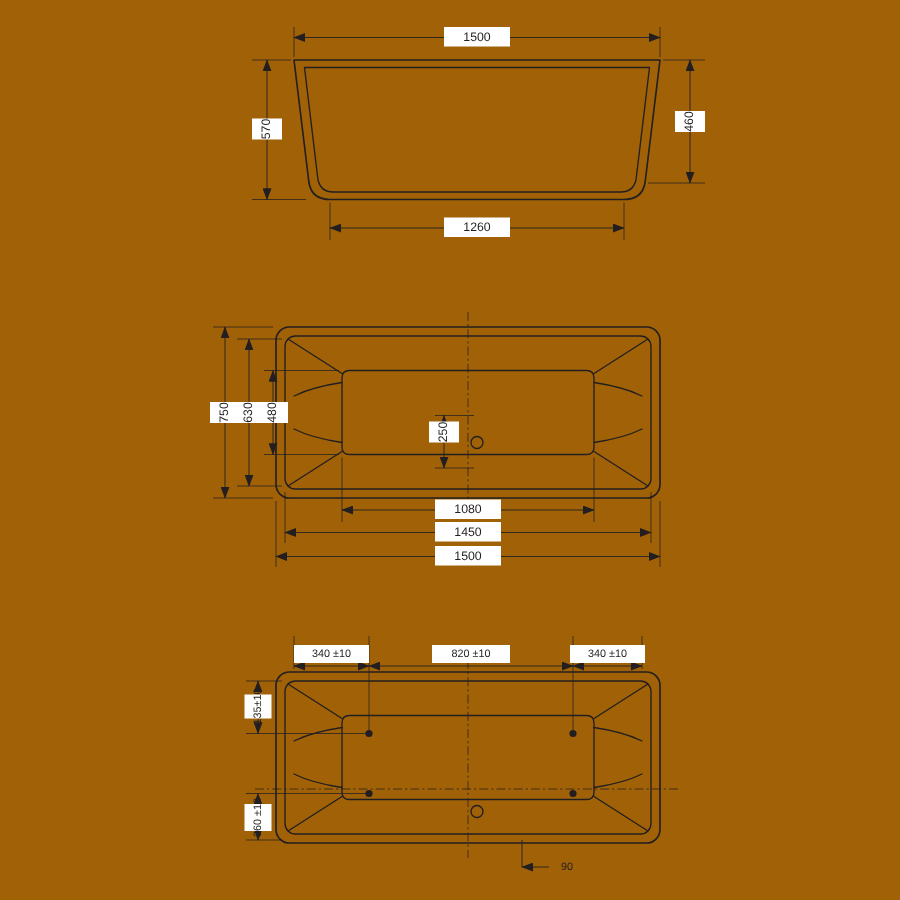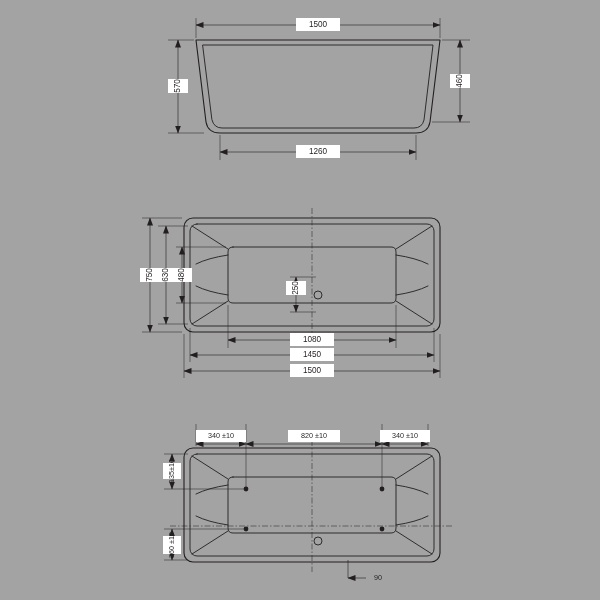--- a/index.html
+++ b/index.html
@@ -11,21 +11,21 @@
     width: 600px;
     height: 600px;
     font-family: "Liberation Sans", sans-serif;
     color: #000000;
     overflow: hidden;
   }
   #sheet {
     position: relative;
     width: 600px;
     height: 600px;
-    background: #a3a3a3;
+    background: #a16207;
   }
   svg.drawing {
     display: block;
     width: 600px;
     height: 600px;
   }
   .outline {
     fill: none;
     stroke: #231f20;
     stroke-width: 1.1;

